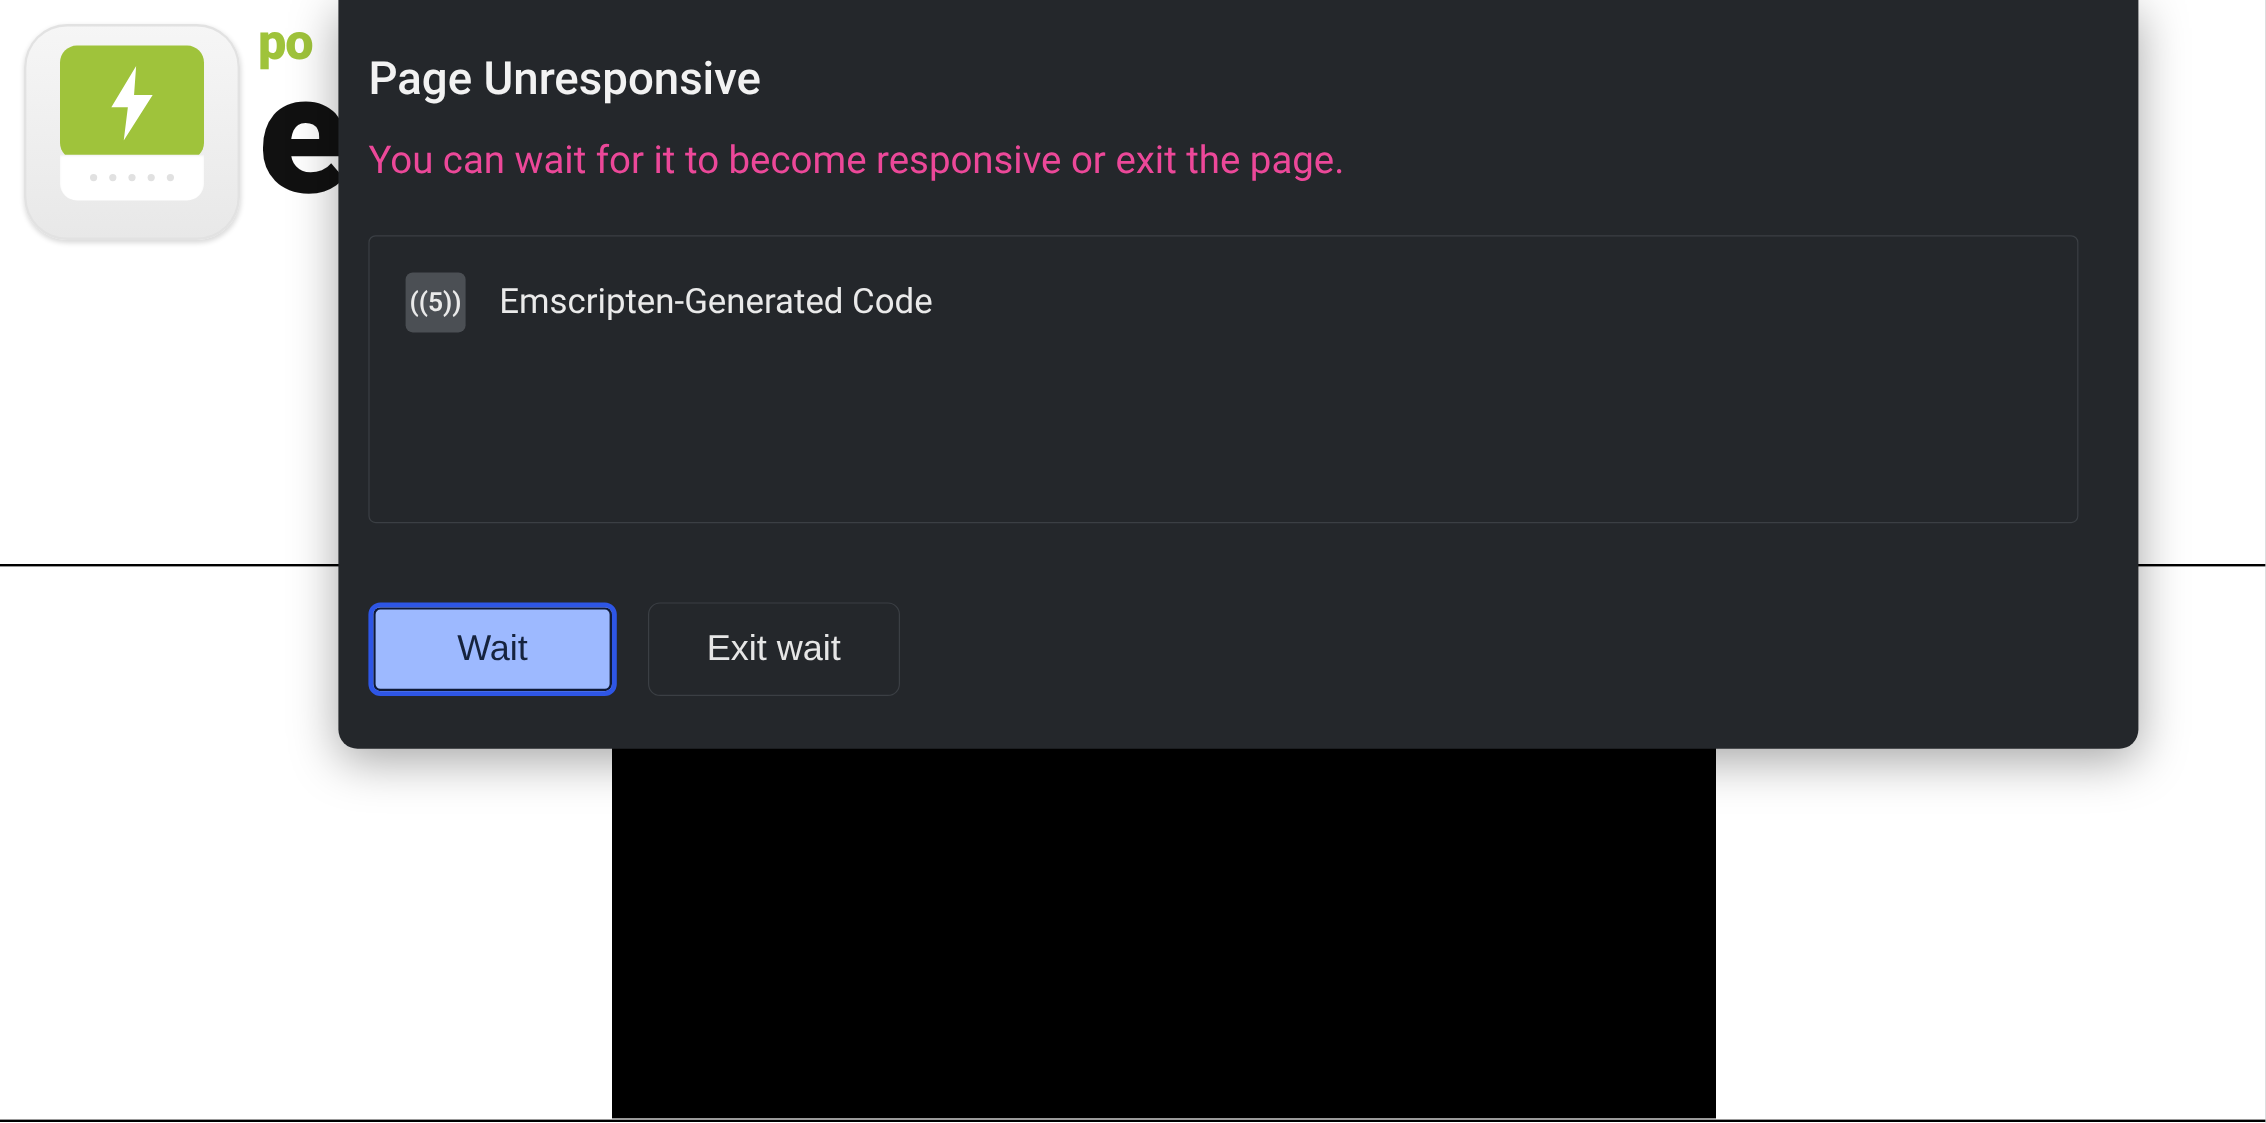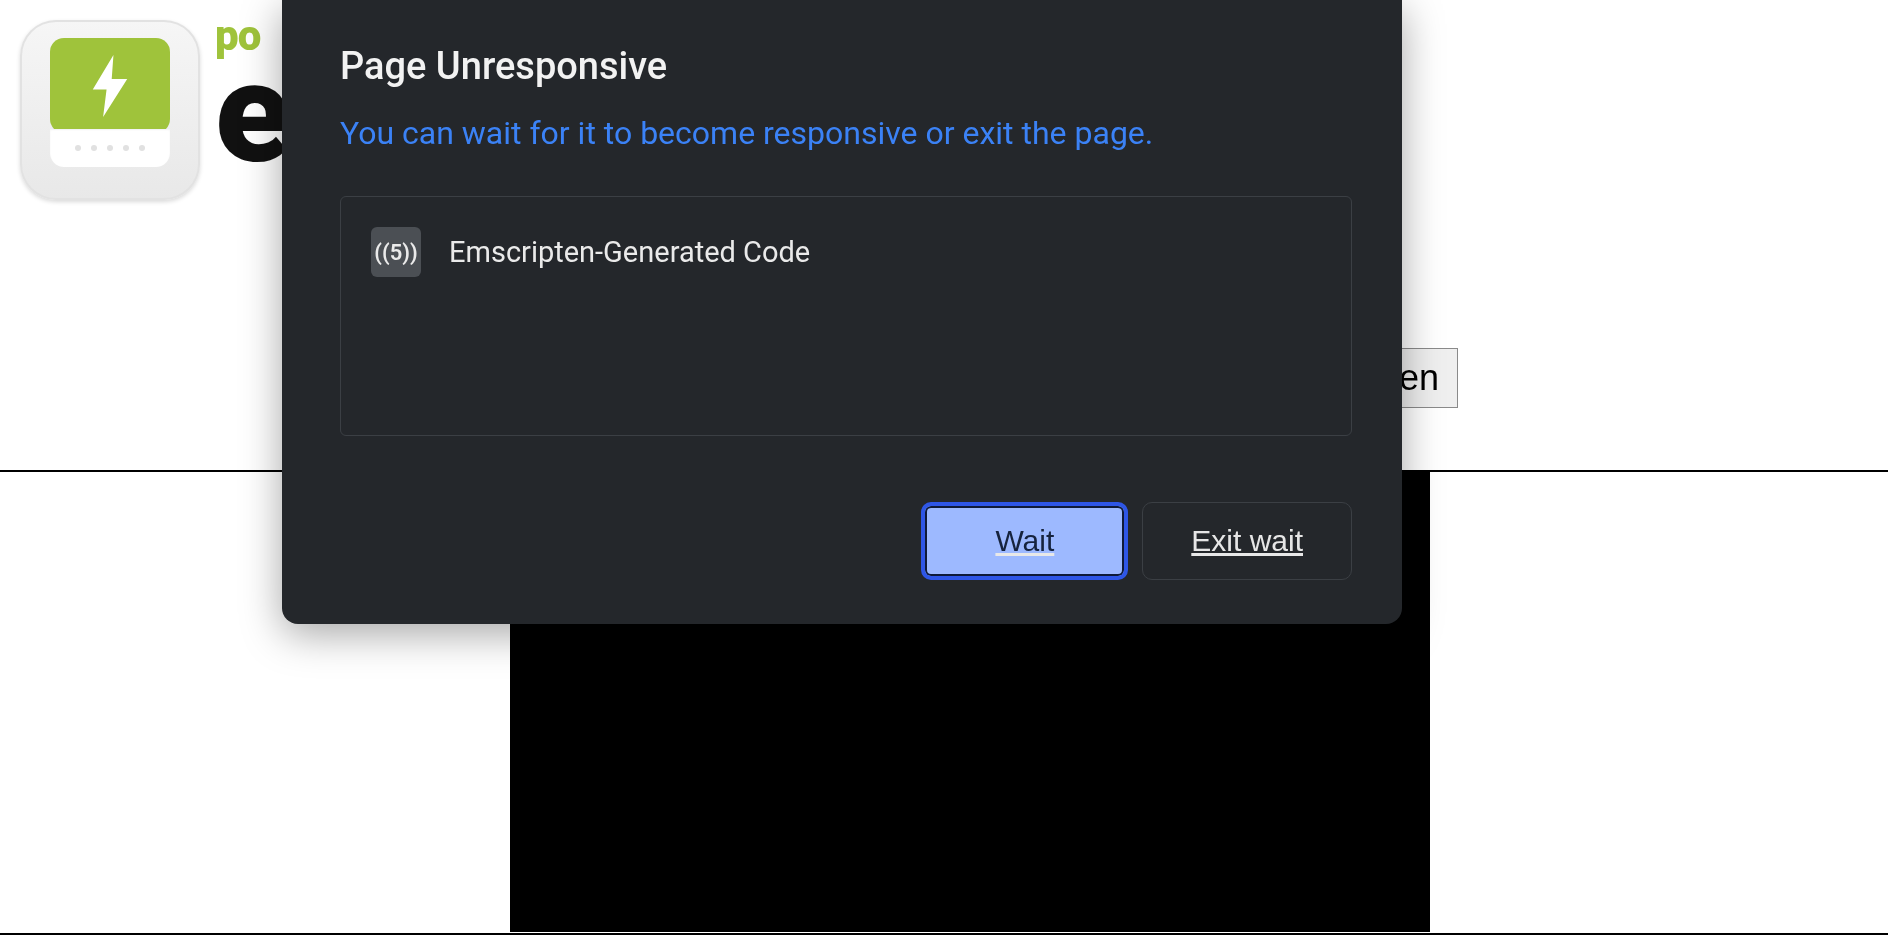--- a/index.html
+++ b/index.html
@@ -61,46 +61,46 @@
   .canvas-black {
     position:absolute; top: 472px; left: 510px; width: 920px; height: 460px;
     background:#000;
   }
   .hr2 { position:absolute; top: 933px; left:0; right:0; border-top:2px solid #000; }
 
   
   .dialog {
     position:absolute;
     top: 0; left: 282px;
-    width: 1120px;
+    width: 1500px;
     background:#24272b;
     border-radius: 0 0 16px 16px;
     color:#e8e8e8;
-    padding: 44px 50px 44px 58px;
+    padding: 44px 50px 44px 25px;
     box-shadow: 0 10px 40px rgba(0,0,0,.35);
   }
   .dialog-title { font-size: 38px; font-weight: 500; color:#f2f2f2; }
-  .dialog-sub { font-size: 32px; color:#3b82f6; margin-top: 26px; }
+  .dialog-sub { font-size: 32px; color:#ec4899; margin-top: 26px; }
   .dialog-list {
     margin-top: 44px;
     border:1px solid #3b3f44;
     border-radius:6px;
     padding: 30px 30px 120px 30px;
     min-height: 240px;
   }
   .dialog-item { display:flex; align-items:center; gap: 28px; }
   .favicon {
     width: 50px; height: 50px; border-radius:6px;
     background:#4b4f54;
     display:flex; align-items:center; justify-content:center;
     color:#eaeaea; font-size:22px; font-weight:600;
   }
   .dialog-item-label { font-size: 29px; color:#eaeaea; }
 
-  .dialog-buttons { display:flex; justify-content:flex-end; gap: 14px; margin-top: 66px; text-decoration: underline; }
+  .dialog-buttons { display:flex; gap: 26px; margin-top: 66px; }
   .btn {
     font-size: 30px;
     padding: 20px 48px;
     border-radius: 10px;
     border:1px solid #3b3f44;
     background: transparent;
     color:#e6e6e6;
     cursor:pointer;
   }
   .btn-primary {

